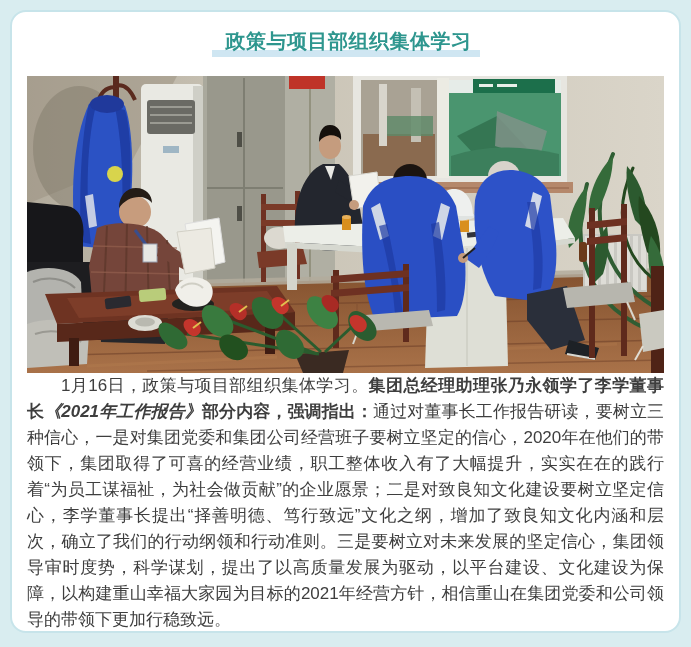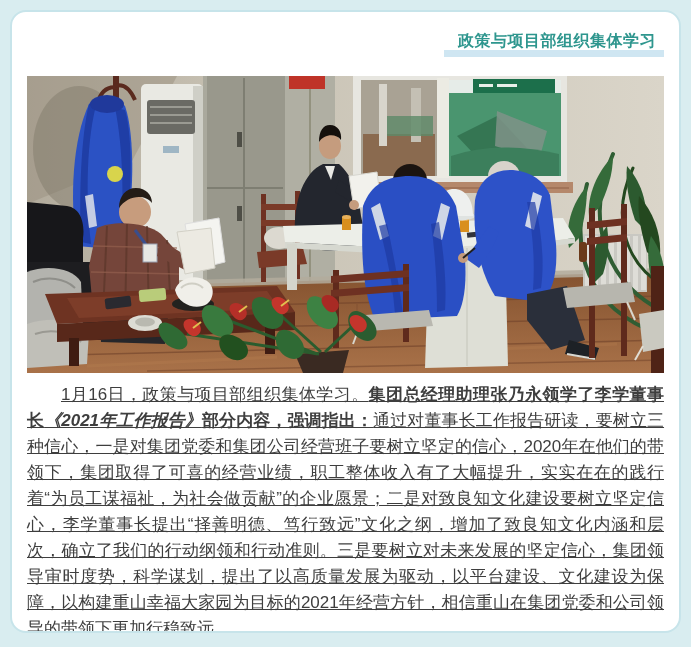--- a/index.html
+++ b/index.html
@@ -1,27 +1,27 @@
 <!DOCTYPE html>
 <html><head>
 <meta charset="utf-8">
 <style>
   html,body{margin:0;padding:0;}
   body{width:691px;height:647px;overflow:hidden;font-family:"Liberation Sans",sans-serif;}
   .page{width:691px;height:647px;background:#d9edf0;box-sizing:border-box;padding:10px 10px 14px;}
   .card{background:#ffffff;border:2px solid #c7e4ea;border-radius:16px;height:623px;
         box-sizing:border-box;padding:0 15px;overflow:hidden;}
-  h1.title{text-align:right;margin:15px 0 0;font-size:16px;line-height:28px;letter-spacing:.5px;}
+  h1.title{text-align:center;margin:15px 0 0;font-size:20px;line-height:28px;letter-spacing:.5px;}
   .title-text{display:inline-block;color:#2e968e;font-weight:bold;padding:0 8px 2px 14px;
         background-image:linear-gradient(#cfe6f2,#cfe6f2);
         background-repeat:no-repeat;background-size:100% 7px;background-position:0 100%;}
   .photo{margin:19px auto 0;width:637px;height:297px;}
   .photo svg{display:block;width:637px;height:297px;}
-  p.article{width:637px;margin:9px auto 0;font-size:17px;line-height:26px;color:#3e3e3e;
-        text-align:justify;text-indent:2em;text-decoration:underline;}
+  p.article{width:637px;margin:0 auto 0;font-size:17px;line-height:26px;color:#3e3e3e;
+        text-align:justify;text-indent:2em;}
   .seg.b{font-weight:700;}
   .seg.bi{font-weight:700;font-style:italic;}
 </style>
 </head>
 <body>
 
 <div class="page">
   <div class="card">
 
     <h1 class="title"><span class="title-text">政策与项目部组织集体学习</span></h1>

